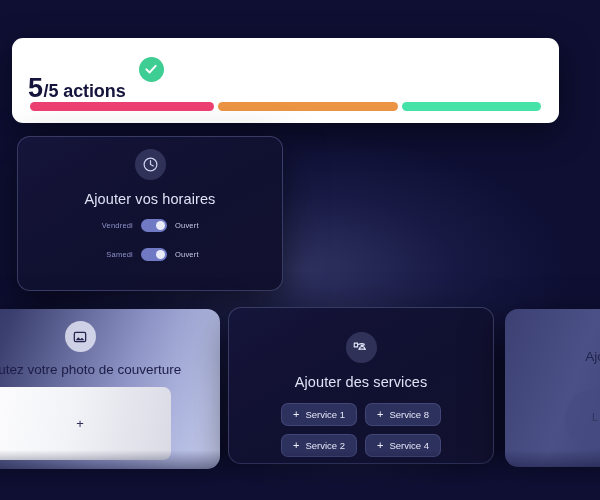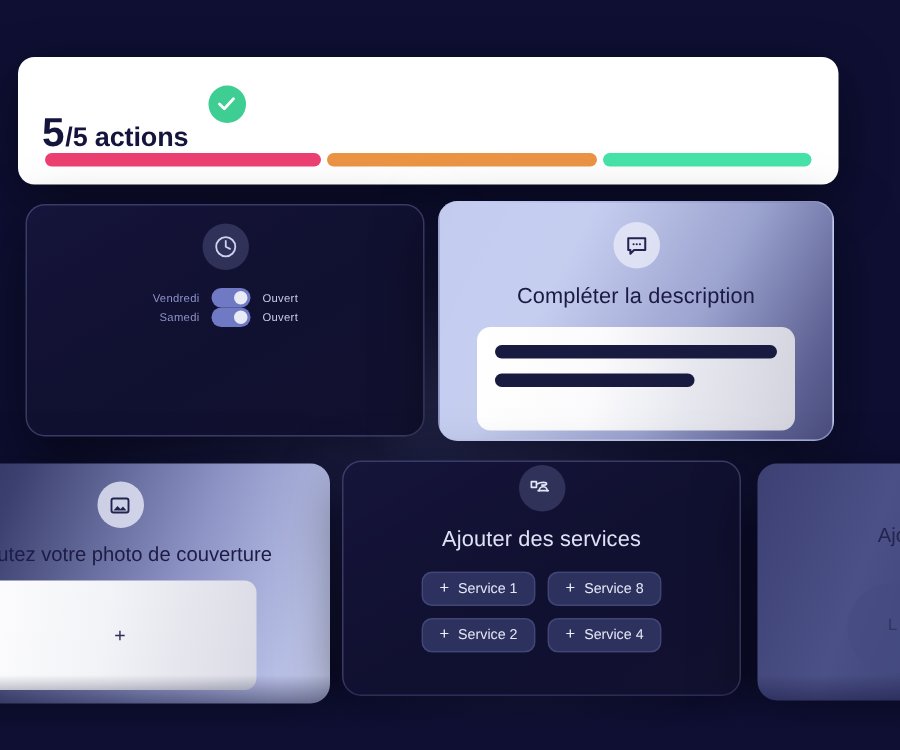--- a/index.html
+++ b/index.html
@@ -129,21 +129,21 @@
 
   
   #schedule-card {
     left: 17px; top: 136px;
     width: 266px; height: 155px;
   }
   .sched-list {
     margin-top: 12px;
     display: flex;
     flex-direction: column;
-    gap: 0;
+    gap: 16px;
     align-items: center;
   }
   .sched-row {
     display: flex;
     align-items: center;
     gap: 8px;
     font-size: 7.5px;
     letter-spacing: 0.2px;
   }
   .sched-day {
@@ -220,21 +220,21 @@
     align-items: center;
     justify-content: center;
     color: #2c2c55;
     font-size: 13px;
   }
 
   
   #services-card {
     left: 228px; top: 307px;
     width: 266px; height: 157px;
-    padding-top: 2px;
+    padding-top: 24px;
   }
   .chips {
     margin-top: 13px;
     padding: 0 12px;
   }
   .chip-row {
     display: flex;
     gap: 8px;
     justify-content: center;
   }
@@ -318,20 +318,21 @@
     </div>
   </div>
 
   <div class="card card-dark" id="schedule-card" style="padding-top:12px;">
     <div class="icon-circle icon-circle-dark">
       <svg width="17" height="17" viewBox="0 0 24 24" fill="none" stroke="#cdd2ee" stroke-width="1.7" stroke-linecap="round" stroke-linejoin="round">
         <circle cx="12" cy="12" r="9"></circle>
         <polyline points="12,6.5 12,12 16,14"></polyline>
       </svg>
     </div>
+    <div class="card-title title-light">Ajouter vos horaires</div>
     <div class="sched-list">
 
       <div class="sched-row">
         <span class="sched-day">Vendredi</span>
         <span class="toggle toggle-on">
             <span class="knob"></span>
           </span>
         <span class="sched-state">Ouvert</span>
       </div>
 
@@ -340,35 +341,20 @@
         <span class="toggle toggle-on">
             <span class="knob"></span>
           </span>
         <span class="sched-state">Ouvert</span>
       </div>
 
 
     </div>
   </div>
 
-  <div class="card" id="description-card">
-    <div class="icon-circle icon-circle-light">
-      <svg width="17" height="17" viewBox="0 0 24 24" fill="none" stroke="#22244f" stroke-width="1.9" stroke-linecap="round" stroke-linejoin="round">
-        <path d="M4 5.5h16v11H9.5L6 20v-3.5H4z"></path>
-        <circle cx="9" cy="11" r="1" fill="#22244f" stroke="none"></circle>
-        <circle cx="12" cy="11" r="1" fill="#22244f" stroke="none"></circle>
-        <circle cx="15" cy="11" r="1" fill="#22244f" stroke="none"></circle>
-      </svg>
-    </div>
-    <div class="card-title title-dark">Compléter la description</div>
-    <div class="desc-box">
-      <div class="desc-line l1"></div>
-      <div class="desc-line l2"></div>
-    </div>
-  </div>
 
   <div class="card" id="cover-card">
     <div class="icon-circle icon-circle-light">
       <svg width="16" height="16" viewBox="0 0 24 24" fill="none" stroke="#22244f" stroke-width="1.9" stroke-linecap="round" stroke-linejoin="round">
         <rect x="3.5" y="5" width="17" height="14" rx="2"></rect>
         <path d="M5.5 17l4-4.5 3 3 2.5-2.5 3.5 4z" fill="#22244f" stroke="none"></path>
       </svg>
     </div>
     <div class="cover-title">Ajoutez votre photo de couverture</div>
     <div class="cover-drop">

